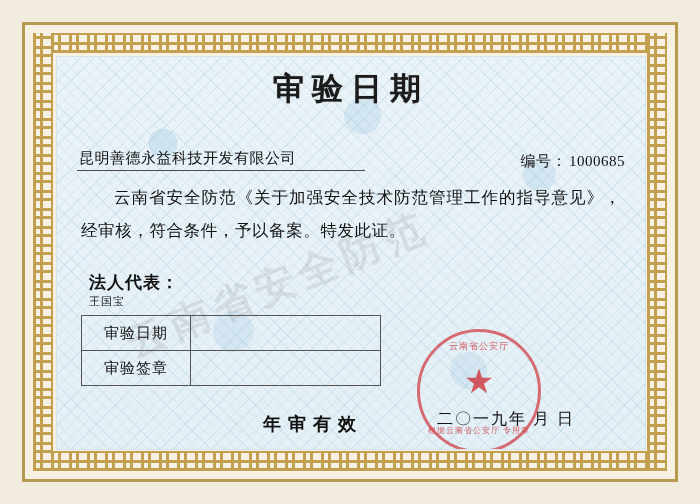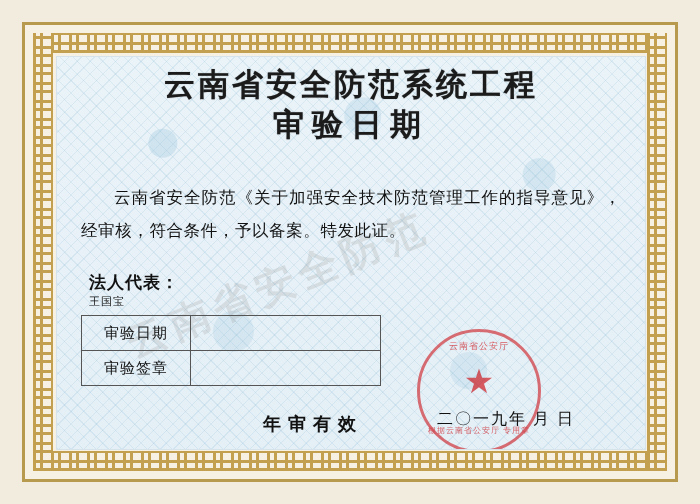--- a/index.html
+++ b/index.html
@@ -262,24 +262,29 @@
   <div class="meander meander-top"></div>
   <div class="meander meander-bottom"></div>
   <div class="meander meander-left"></div>
   <div class="meander meander-right"></div>
 
   <div class="cert-body">
 
     <div class="watermark">云南省安全防范</div>
 
     <div class="title-wrap">
-      <div class="title-line1">云南省安全防范系统工程</div>
       <div class="title-line2">审验日期</div>
     </div>
 
+    <div class="company-row">
+      <div class="company-name">昆明善德永益科技开发有限公司</div>
+      <div class="cert-no">
+        <span>编号：</span><span class="num">1000685</span>
+      </div>
+    </div>
 
     <div class="body-text">云南省安全防范《关于加强安全技术防范管理工作的指导意见》，经审核，符合条件，予以备案。特发此证。</div>
 
     <div class="legal-row">
       <span class="legal-label">法人代表：</span>
       <span class="legal-value">王国宝</span>
     </div>
 
     <table class="insp-table">
       <tbody>

